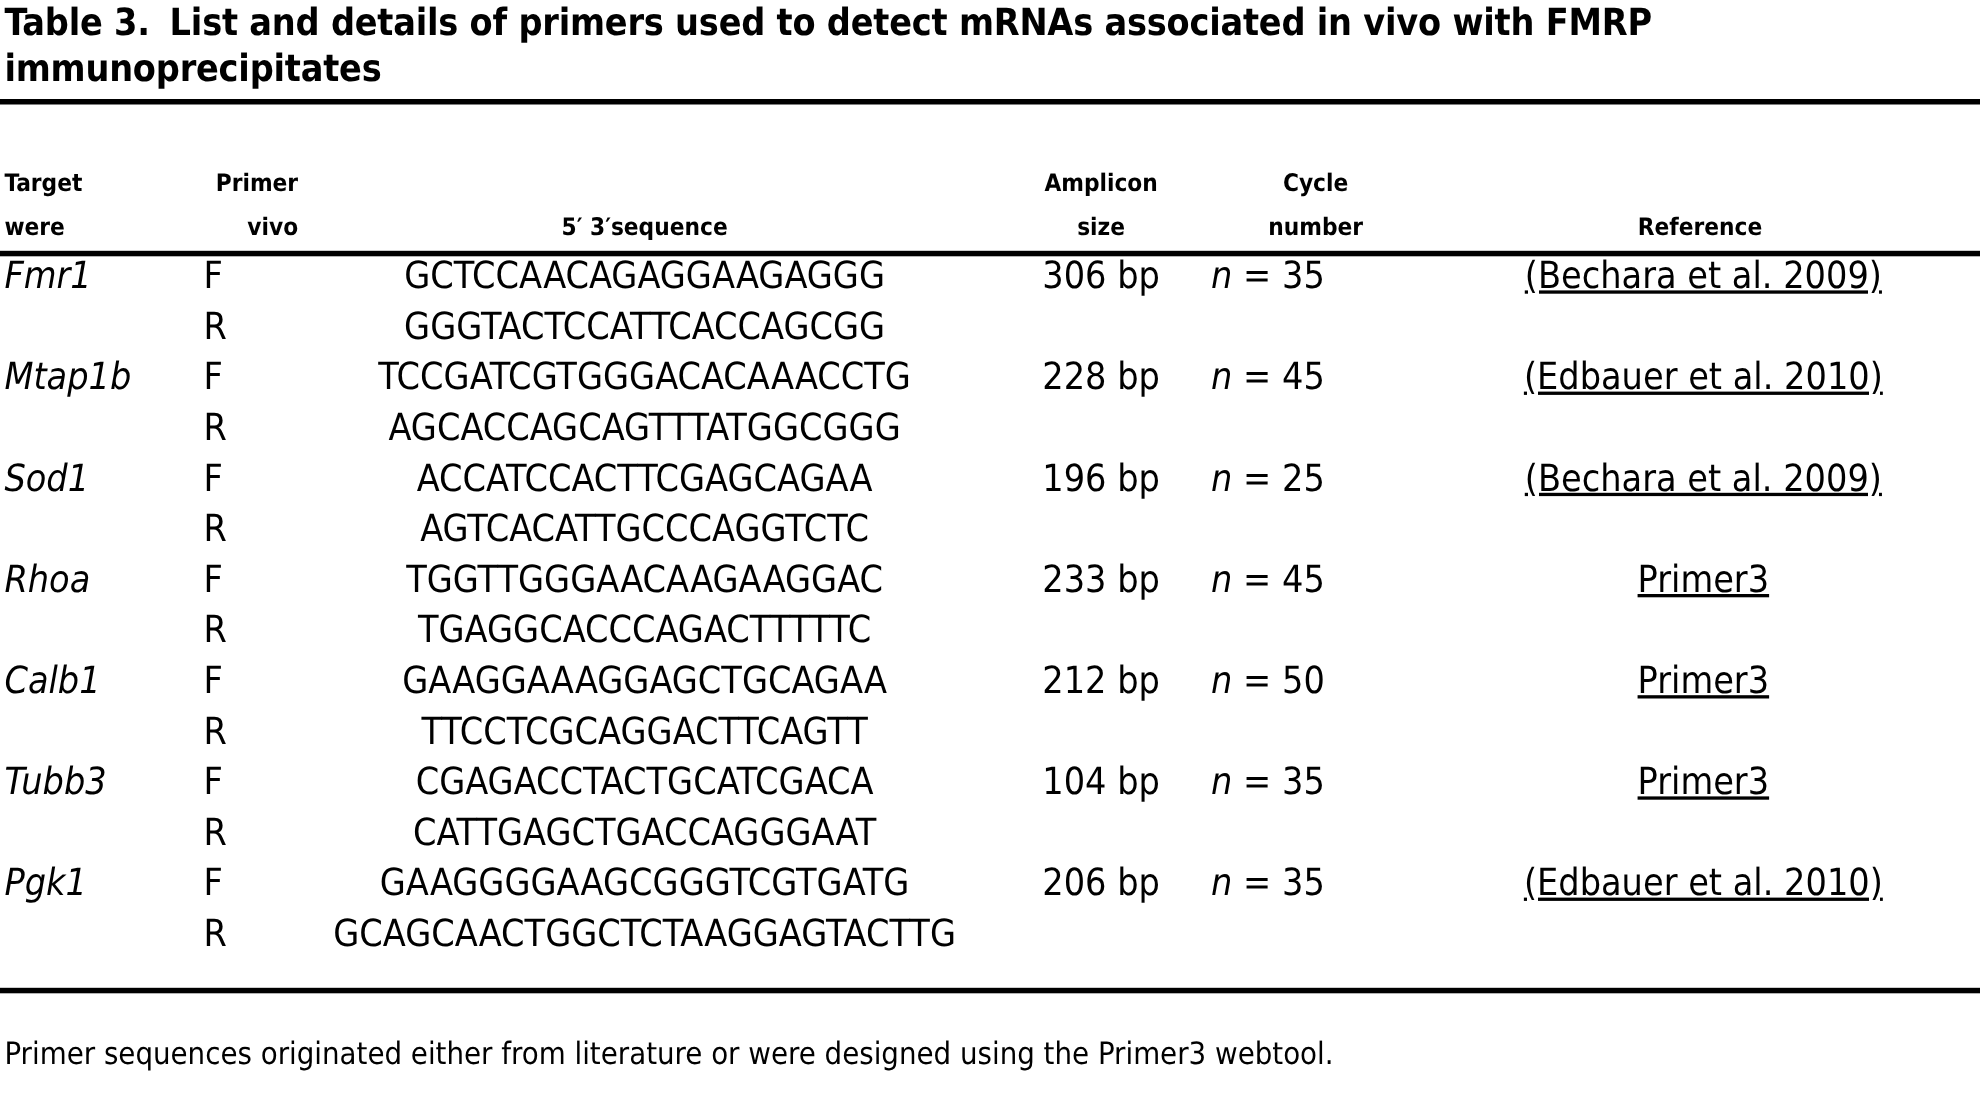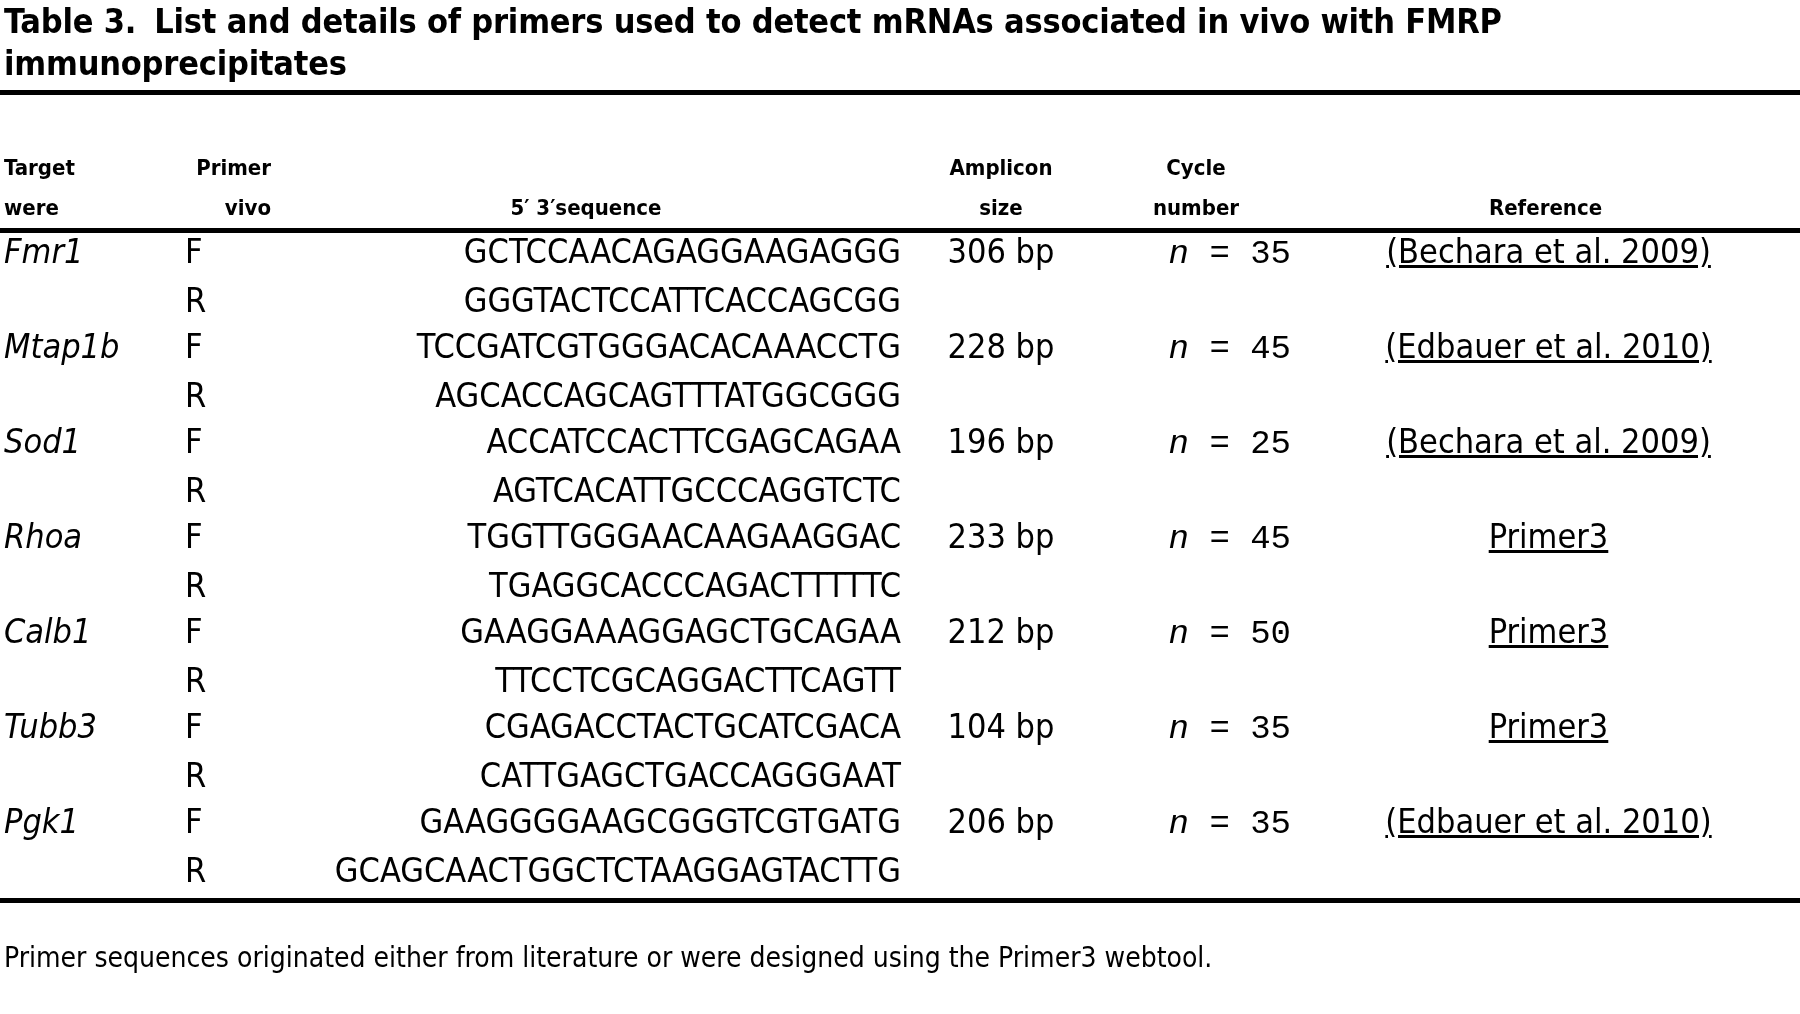--- a/index.html
+++ b/index.html
@@ -87,23 +87,23 @@
     font-weight: normal;
   }
   .c-target {
     font-style: italic;
     text-align: left;
     padding-left: 4px !important;
     white-space: nowrap;
     margin-top: 16px;
   }
   .c-primer { text-align: left; }
-  .c-seq    { text-align: right; white-space: nowrap; margin-left: 18px; }
+  .c-seq    { text-align: center; white-space: nowrap; margin-left: 18px; }
   .c-amp    { text-align: center; white-space: nowrap; }
-  .c-cyc    { text-align: right; white-space: nowrap; font-family: Liberation Mono, monospace; }
+  .c-cyc    { text-align: left; white-space: nowrap; }
   .c-cyc .n { font-style: italic; }
   .c-ref    { text-align: center; white-space: nowrap; padding-left: 6px !important; text-decoration: underline; }
 
   
   .footnote {
     position: absolute;
     left: 4px;
     top: 938px;
     width: 1790px;
     font-size: 28px;

